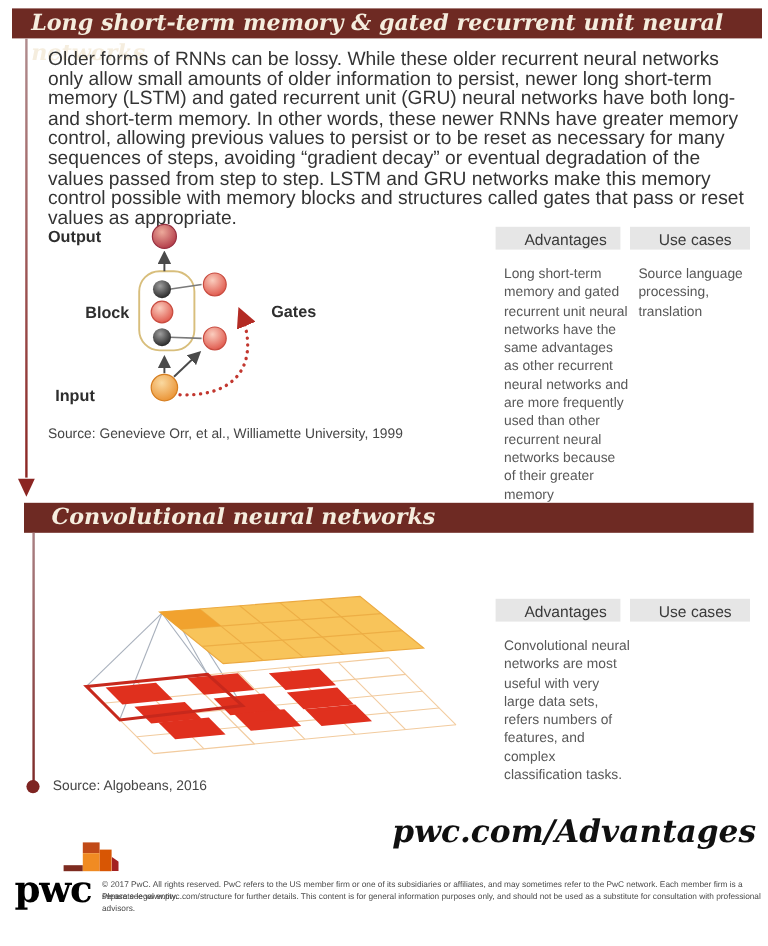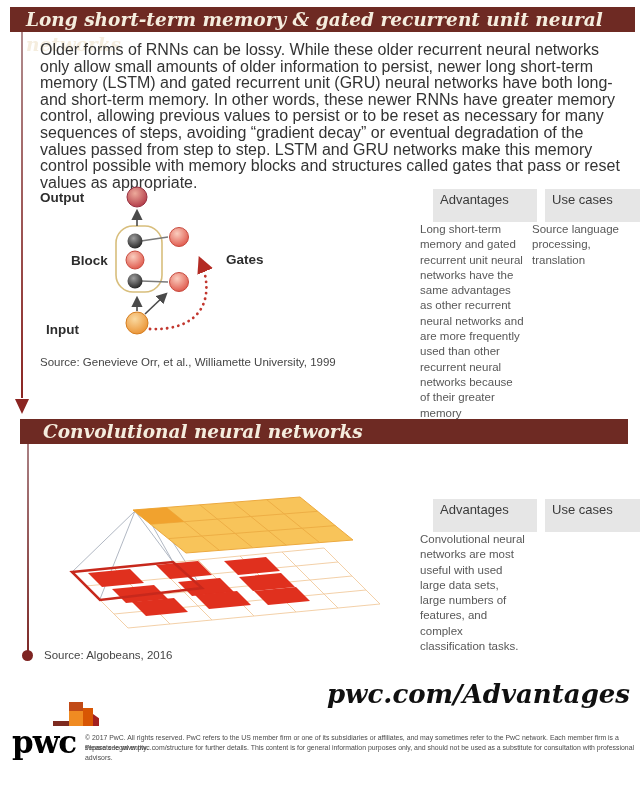--- a/index.html
+++ b/index.html
@@ -11,22 +11,22 @@
   .para{position:absolute;font-size:16px;line-height:16.6px;color:#343434;}
   .vline{position:absolute;width:2px;}
   .vline1{left:21px;top:32px;height:366px;background:linear-gradient(#B08C8E,#8B2522);}
   .vline2{left:27px;top:444px;height:208px;background:linear-gradient(#A98083,#7E2A28);}
   .down-arrow{position:absolute;left:15px;top:399px;width:0;height:0;
        border-left:7px solid transparent;border-right:7px solid transparent;
        border-top:15px solid #8B2522;}
   .end-dot{position:absolute;left:22px;top:650px;width:11px;height:11px;
        border-radius:50%;background:#7E2422;}
   .src{position:absolute;font-size:11.5px;color:#454545;}
-  .th{position:absolute;height:33px;background:#E6E6E6;color:#3A3A3A;
-      font-size:13px;line-height:21px;padding-left:7px;box-sizing:border-box;margin-left:20px;}
+  .th{position:absolute;height:19px;background:#E6E6E6;color:#3A3A3A;
+      font-size:13px;line-height:21px;padding-left:24px;box-sizing:border-box;}
   .td{position:absolute;font-size:11.5px;line-height:15.3px;color:#585858;}
   .url{position:absolute;left:300px;top:679px;width:330px;text-align:right;
        font-family:"DejaVu Serif",serif;font-style:italic;font-weight:bold;
        font-size:26px;color:#101010;}
   .pwc-word{position:absolute;left:12px;top:724px;font-family:"DejaVu Serif",serif;
        font-weight:bold;font-size:31px;color:#000;letter-spacing:-1px;}
   .legal{position:absolute;left:85px;width:550px;font-size:6.9px;
        line-height:9.5px;color:#4A4A4A;}
   .logo-block{position:absolute;}
   svg{position:absolute;}
@@ -157,21 +157,21 @@
       <line x1="130.7" y1="34.3" x2="297.7" y2="21.3"></line>
       <line x1="148.4" y1="48.6" x2="315.4" y2="35.6"></line>
     </g>
     <polygon points="113,20 146.4,17.4 164.1,31.7 130.7,34.3" fill="#F1A22E"></polygon>
   </svg>
 
   <div class="src" style="left:44px;top:649px;">Source: Algobeans, 2016</div>
 
   <div class="th" style="left:413px;top:499px;width:104px;">Advantages</div>
   <div class="th" style="left:525px;top:499px;width:100px;">Use cases</div>
-  <div class="td" style="left:420px;top:532px;width:106px;">Convolutional neural networks are most useful with used large data sets, large numbers of features, and complex classification tasks.</div>
+  <div class="td" style="left:420px;top:532px;width:106px;">Convolutional neural networks are most useful with very large data sets, refers numbers of features, and complex classification tasks.</div>
 
   <div class="url">pwc.com/Advantages</div>
 
   <div class="pwc-word">pwc</div>
   <div class="logo-block" style="left:53px;top:721px;width:16px;height:5px;background:#7D2B20;"></div>
   <div class="logo-block" style="left:69px;top:702px;width:14px;height:9px;background:#C14A17;"></div>
   <div class="logo-block" style="left:69px;top:711px;width:14px;height:15px;background:#F08B22;"></div>
   <div class="logo-block" style="left:83px;top:708px;width:10px;height:18px;background:#D85604;"></div>
   <div class="logo-block" style="left:93px;top:714px;width:6px;height:12px;background:#A32020;clip-path:polygon(0 0,100% 35%,100% 100%,0 100%);"></div>
 

